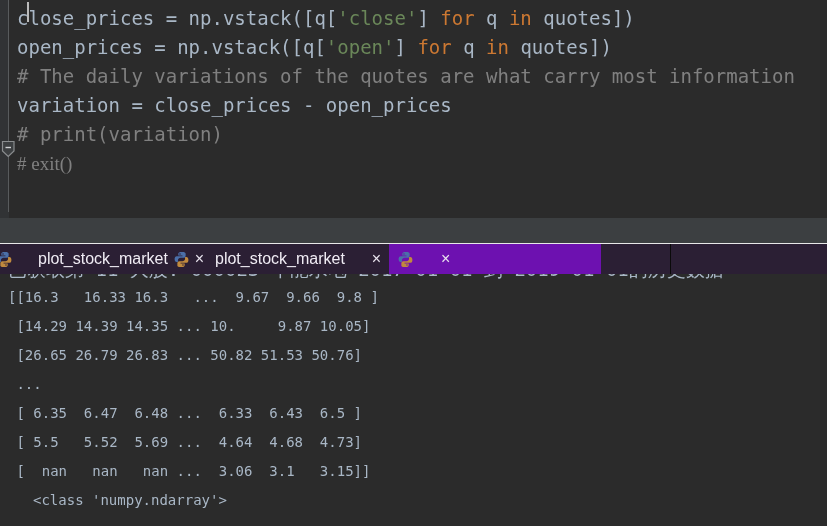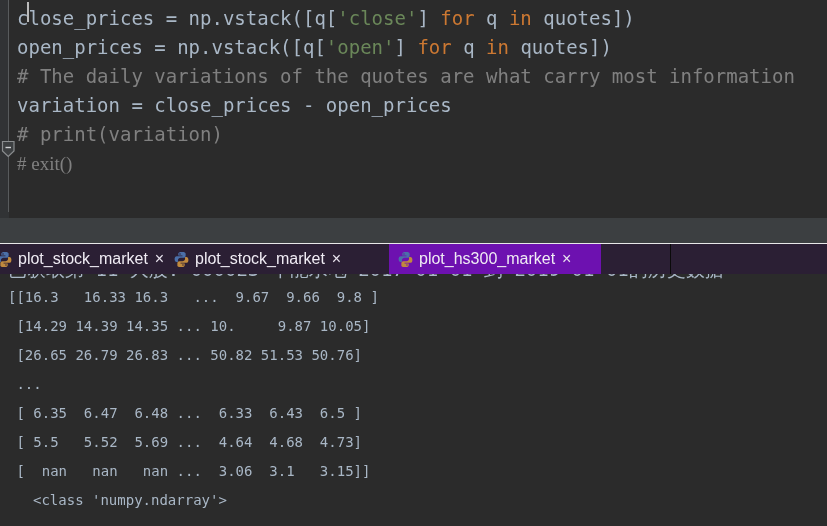--- a/index.html
+++ b/index.html
@@ -107,21 +107,21 @@
     border-top: 1px solid #e8e8e8;
     overflow: hidden;
   }
 
   .tab {
     position: absolute;
     top: 0;
     height: 30px;
     display: flex;
     align-items: center;
-    gap: 5px;
+    gap: 25px;
     padding: 0 8px;
     font-family: "Liberation Sans", sans-serif;
     font-size: 16px;
     color: #e7e1ec;
     white-space: nowrap;
   }
 
   .tab.selected {
     background: #6a0dad;
     background: #6d11b0;
@@ -238,21 +238,20 @@
             <path d="M16.4 30c3.3 0 5.6-.9 5.6-3.4v-3.1h-7.8v-1.2h10.6c2.6 0 4.2-1.8 4.2-5.5 0-3.6-1.4-5.6-4.1-5.6h-2.2v3.6c0 2.7-2.3 4.6-5 4.6h-5.5c-2.3 0-4 1.5-4 3.8v4.4C8.2 29 10.6 30 13.9 30h2.5zm2.4-2.1c-.8 0-1.4-.6-1.4-1.4 0-.8.6-1.4 1.4-1.4.8 0 1.4.6 1.4 1.4 0 .8-.6 1.4-1.4 1.4z" fill="#c08a3e"></path>
           </svg>
           <span class="tab-label">plot_stock_market</span>
           <span class="tab-close">×</span>
         </div>
         <div class="tab selected" style="left: 389px; width: 212px;">
           <svg class="py-icon" viewBox="0 0 32 32">
             <path d="M15.6 2c-3.3 0-5.6.9-5.6 3.4v3.1h7.8v1.2H7.2C4.6 9.7 3 11.5 3 15.2c0 3.6 1.4 5.6 4.1 5.6h2.2v-3.6c0-2.7 2.3-4.6 5-4.6h5.5c2.3 0 4-1.5 4-3.8V5.4C23.8 3 21.4 2 18.1 2h-2.5zm-2.4 2.1c.8 0 1.4.6 1.4 1.4 0 .8-.6 1.4-1.4 1.4-.8 0-1.4-.6-1.4-1.4 0-.8.6-1.4 1.4-1.4z" fill="#4b6fa8"></path>
             <path d="M16.4 30c3.3 0 5.6-.9 5.6-3.4v-3.1h-7.8v-1.2h10.6c2.6 0 4.2-1.8 4.2-5.5 0-3.6-1.4-5.6-4.1-5.6h-2.2v3.6c0 2.7-2.3 4.6-5 4.6h-5.5c-2.3 0-4 1.5-4 3.8v4.4C8.2 29 10.6 30 13.9 30h2.5zm2.4-2.1c-.8 0-1.4-.6-1.4-1.4 0-.8.6-1.4 1.4-1.4.8 0 1.4.6 1.4 1.4 0 .8-.6 1.4-1.4 1.4z" fill="#c08a3e"></path>
           </svg>
-          <span class="tab-label">plot_hs300_market</span>
           <span class="tab-close">×</span>
         </div>
       </div>
     <div class="tab-sep" id="tab-sep" style="left: 670px;"></div>
   </div>
 
   <div class="console">
     <div class="clipped-line">已获取第 11 大股: 000023 华能水电 2017-01-01 到 2019-01-01的历史数据</div>
     <div id="console-lines">
         <div class="console-line" style="top: 9px;">[[16.3   16.33 16.3   ...  9.67  9.66  9.8 ]</div>

